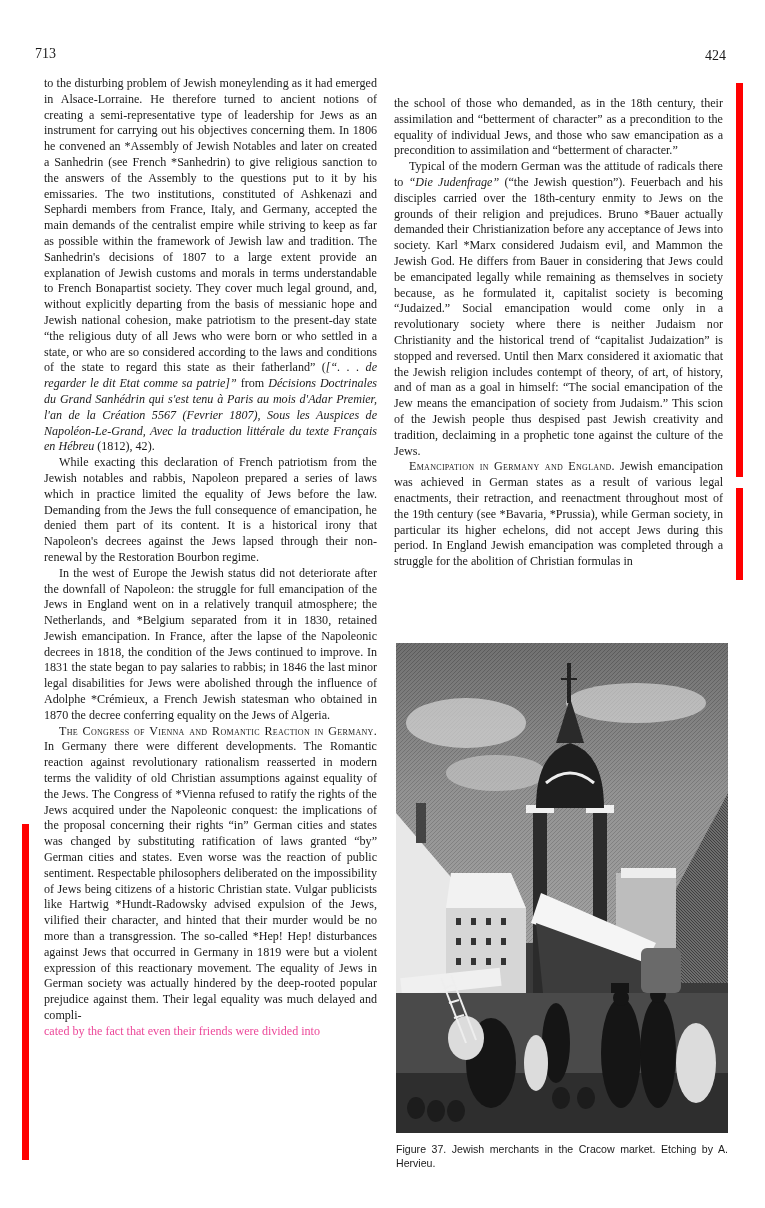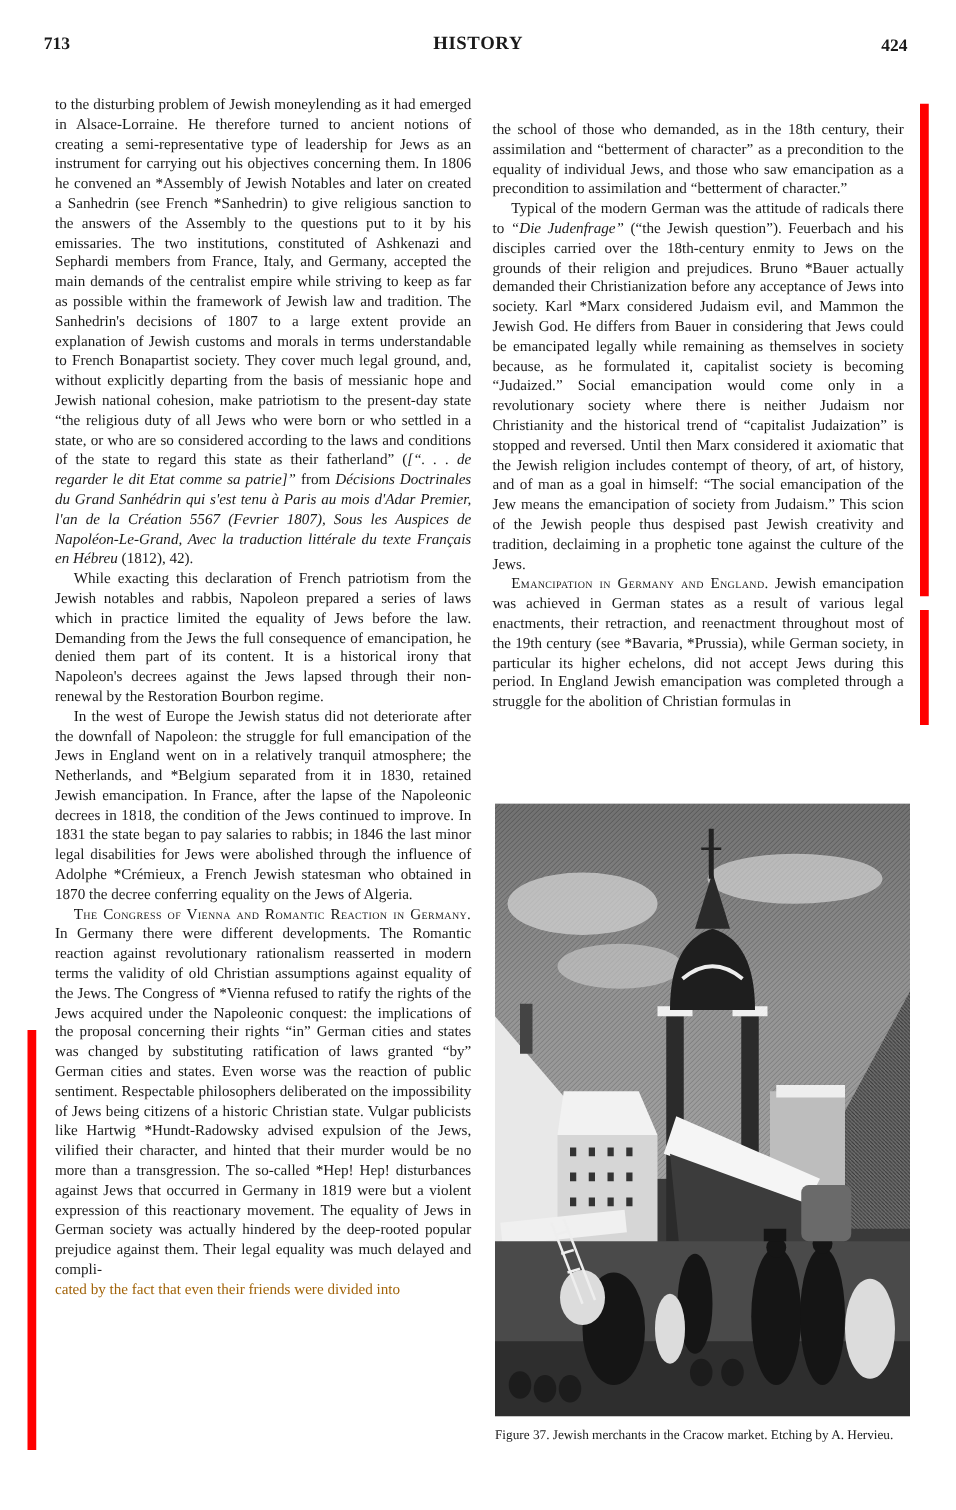--- a/index.html
+++ b/index.html
@@ -2,23 +2,22 @@
 <html><head>
   <meta charset="utf-8">
   <style>
     html, body { margin: 0; padding: 0; background: #ffffff; }
     body {
       width: 765px; height: 1208px; position: relative; overflow: hidden;
       font-family: "Liberation Serif", "DejaVu Serif", serif;
       color: #1a1a1a;
     }
     .header {
-      position: absolute; top: 24px; left: 0; width: 606px; height: 20px;
+      position: absolute; top: 42px; left: 0; width: 606px; height: 20px;
       font-size: 14px;
-      font-weight: bold;
     }
     .header .pn-left { position: absolute; left: 35px; top: 4px; }
     .header .running { position: absolute; left: 0; width: 765px; text-align: center; top: 3px; font-size: 15px; letter-spacing: 0.5px; }
     .header .pn-right { position: absolute; left: 705px; top: 6px; }
 
     .col {
       position: absolute; top: 76px; width: 333px;
       font-size: 12.1px; line-height: 15.8px;
       text-align: justify; hyphens: none;
     }
@@ -34,30 +33,29 @@
     }
 
     .figure {
       position: absolute; left: 396px; top: 643px; width: 332px; height: 490px;
       background: #3a3a3a; overflow: hidden;
     }
     .figure svg { display: block; }
     .caption {
       position: absolute; left: 396px; top: 1142px; width: 332px;
       font-size: 10.6px; line-height: 14px; text-align: justify;
-      font-family: Liberation Serif, serif;
+      font-family: Liberation Sans, sans-serif;
     }
-    .fade-line { color: #a16207; }
+    .fade-line { color: #ec4899; }
   </style>
 </head>
 <body>
 
 <div class="header">
   <span class="pn-left">713</span>
-  <span class="running">HISTORY</span>
   <span class="pn-right">424</span>
 </div>
 
 <div class="col left">
   <p><span>to the disturbing problem of Jewish moneylending as it had emerged in Alsace-Lorraine. He therefore turned to ancient notions of creating a semi-representative type of leadership for Jews as an instrument for carrying out his objectives concerning them. In 1806 he convened an *Assembly of Jewish Notables and later on created a Sanhedrin (see French *Sanhedrin) to give religious sanction to the answers of the Assembly to the questions put to it by his emissaries. The two institutions, constituted of Ashkenazi and Sephardi members from France, Italy, and Germany, accepted the main demands of the centralist empire while striving to keep as far as possible within the framework of Jewish law and tradition. The Sanhedrin's decisions of 1807 to a large extent provide an explanation of Jewish customs and morals in terms understandable to French Bonapartist society. They cover much legal ground, and, without explicitly departing from the basis of messianic hope and Jewish national cohesion, make patriotism to the present-day state “the religious duty of all Jews who were born or who settled in a state, or who are so considered according to the laws and conditions of the state to regard this state as their fatherland” (</span><span class="it">[“. . . de regarder le dit Etat comme sa patrie]”</span><span> from </span><span class="it">Décisions Doctrinales du Grand Sanhédrin qui s'est tenu à Paris au mois d'Adar Premier, l'an de la Création 5567 (Fevrier 1807), Sous les Auspices de Napoléon-Le-Grand, Avec la traduction littérale du texte Français en Hébreu</span><span> (1812), 42).</span></p>
   <p class="ind">While exacting this declaration of French patriotism from the Jewish notables and rabbis, Napoleon prepared a series of laws which in practice limited the equality of Jews before the law. Demanding from the Jews the full consequence of emancipation, he denied them part of its content. It is a historical irony that Napoleon's decrees against the Jews lapsed through their non-renewal by the Restoration Bourbon regime.</p>
   <p class="ind">In the west of Europe the Jewish status did not deteriorate after the downfall of Napoleon: the struggle for full emancipation of the Jews in England went on in a relatively tranquil atmosphere; the Netherlands, and *Belgium separated from it in 1830, retained Jewish emancipation. In France, after the lapse of the Napoleonic decrees in 1818, the condition of the Jews continued to improve. In 1831 the state began to pay salaries to rabbis; in 1846 the last minor legal disabilities for Jews were abolished through the influence of Adolphe *Crémieux, a French Jewish statesman who obtained in 1870 the decree conferring equality on the Jews of Algeria.</p>
   <p class="ind"><span class="sc">The Congress of Vienna and Romantic Reaction in Germany.</span><span> In Germany there were different developments. The Romantic reaction against revolutionary rationalism reasserted in modern terms the validity of old Christian assumptions against equality of the Jews. The Congress of *Vienna refused to ratify the rights of the Jews acquired under the Napoleonic conquest: the implications of the proposal concerning their rights “in” German cities and states was changed by substituting ratification of laws granted “by” German cities and states. Even worse was the reaction of public sentiment. Respectable philosophers deliberated on the impossibility of Jews being citizens of a historic Christian state. Vulgar publicists like Hartwig *Hundt-Radowsky advised expulsion of the Jews, vilified their character, and hinted that their murder would be no more than a transgression. The so-called *Hep! Hep! disturbances against Jews that occurred in Germany in 1819 were but a violent expression of this reactionary movement. The equality of Jews in German society was actually hindered by the deep-rooted popular prejudice against them. Their legal equality was much delayed and compli-</span></p>
   <p class="fade-line">cated by the fact that even their friends were divided into</p>
 </div>

